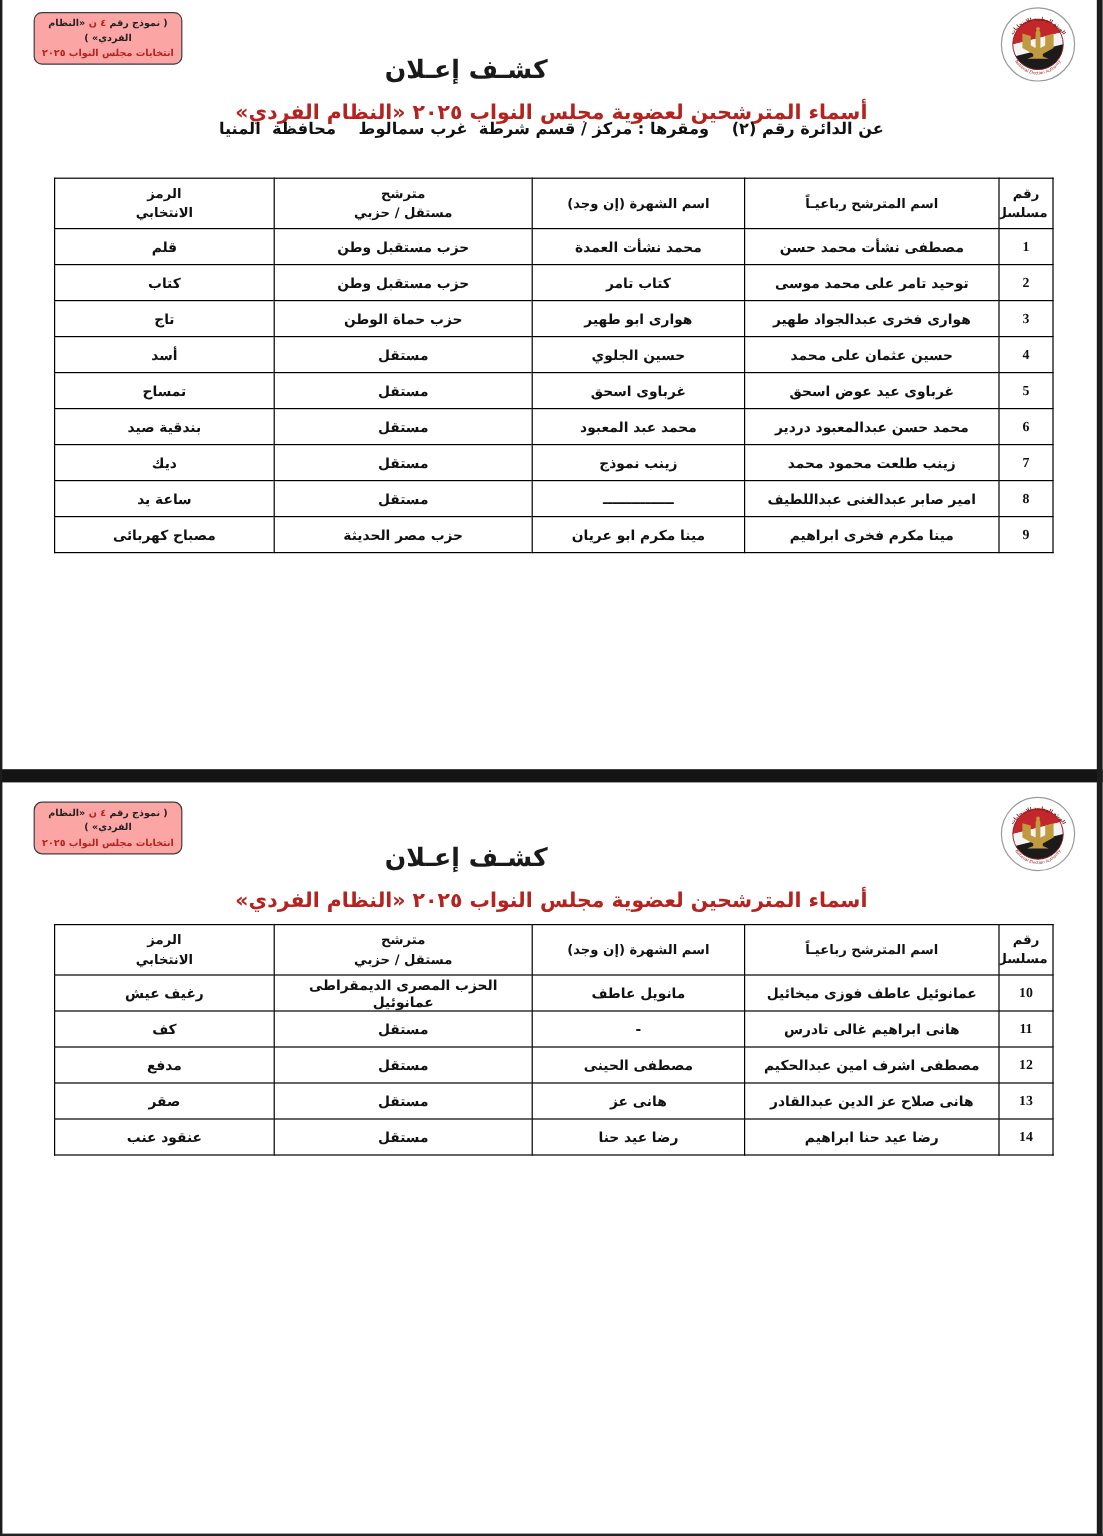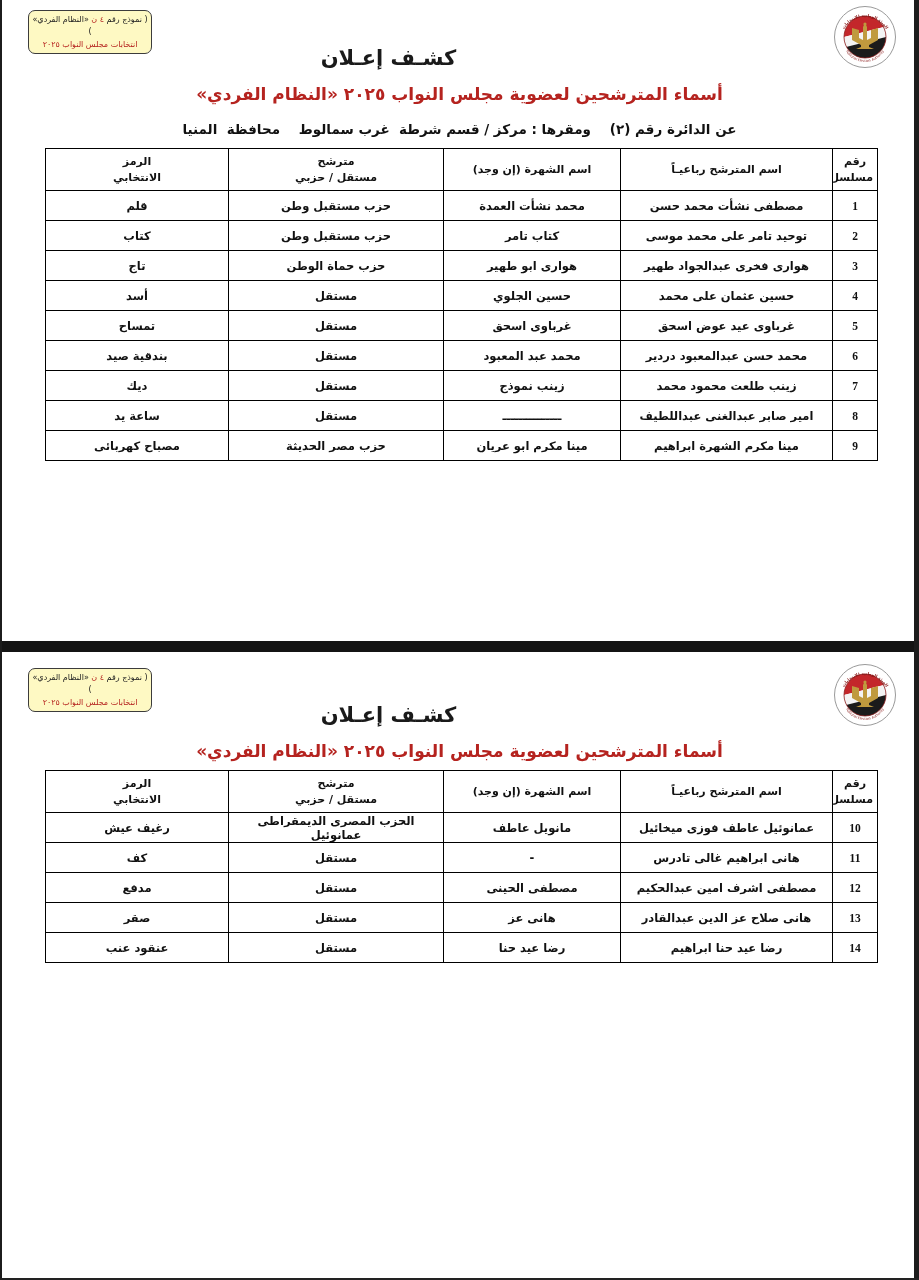--- a/index.html
+++ b/index.html
@@ -13,22 +13,22 @@
   
   .edge-left  { position:absolute; left:0; top:0; width:2px;  height:1280px; background:#1c1c1c; z-index:50; }
   .edge-right { position:absolute; right:0; top:0; width:5px; height:1280px; background:#1c1c1c; z-index:50; }
   .edge-bottom{ position:absolute; left:0; bottom:0; width:919px; height:2px; background:#222; z-index:50; }
   .page-separator { position:absolute; left:0; top:641px; width:919px; height:11px; background:#141414; z-index:40; }
 
   .stamp-box {
     position:absolute; left:28px; width:124px;
     border:1.5px solid #3c3c3c; border-radius:7px;
     padding:3px 2px 2px 2px; text-align:center;
-    font-size:8px; font-weight:normal; line-height:1.55; color:#222;
-    background:#fef9c3;
+    font-size:8px; font-weight:bold; line-height:1.55; color:#222;
+    background:#fca5a5;
   }
   .stamp-red { color:#b5231f; }
 
   .logo-wrap { position:absolute; width:64px; height:64px; }
 
   .doc-title {
     position:absolute; left:0; width:777px; text-align:center;
     font-size:21px; font-weight:bold; color:#1a1a1a; letter-spacing:1px;
   }
   .doc-subtitle {
@@ -84,21 +84,21 @@
       <circle cx="32" cy="19" r="1.6" fill="#c09a3e"></circle>
     </g>
     <circle cx="32" cy="32" r="21" fill="none" stroke="#8a1a1a" stroke-width="0.8"></circle>
     <text font-size="4.2" fill="#8a1a1a" font-weight="bold"><textPath href="#lgA-top" startOffset="50%" text-anchor="middle">الهيئة الوطنية للانتخابات</textPath></text>
     <text font-size="3.4" fill="#8a1a1a"><textPath href="#lgA-bot" startOffset="50%" text-anchor="middle">National Election Authority</textPath></text>
   </svg>
 </div>
 
 <div class="doc-title" style="top:46px;">كشـف إعـلان</div>
 <div class="doc-subtitle" style="top:84px;">أسماء المترشحين لعضوية مجلس النواب ٢٠٢٥ «النظام الفردي»</div>
-<div class="doc-district" style="top:121px;">عن الدائرة رقم (٢)    ومقرها : مركز / قسم شرطة  غرب سمالوط    محافظة  المنيا</div>
+<div class="doc-district" style="top:100px;">عن الدائرة رقم (٢)    ومقرها : مركز / قسم شرطة  غرب سمالوط    محافظة  المنيا</div>
 
 <table class="candidates" style="top:148px;">
   <colgroup>
       <col style="width:45px">
       <col style="width:212px">
       <col style="width:177px">
       <col style="width:215px">
       <col style="width:183px">
     </colgroup>
   <thead>
@@ -171,21 +171,21 @@
       </tr>
     <tr>
         <td class="serial-cell">8</td>
         <td>امير صابر عبدالغنى عبداللطيف</td>
         <td>ـــــــــــــــ</td>
         <td>مستقل</td>
         <td>ساعة يد</td>
       </tr>
     <tr>
         <td class="serial-cell">9</td>
-        <td>مينا مكرم الشهرة ابراهيم</td>
+        <td>مينا مكرم فخرى ابراهيم</td>
         <td>مينا مكرم ابو عريان</td>
         <td>حزب مصر الحديثة</td>
         <td>مصباح كهربائى</td>
       </tr>
   </tbody>
 </table>
 
 <div class="page-separator"></div>
 
 <div class="stamp-box" style="top:668px;">

